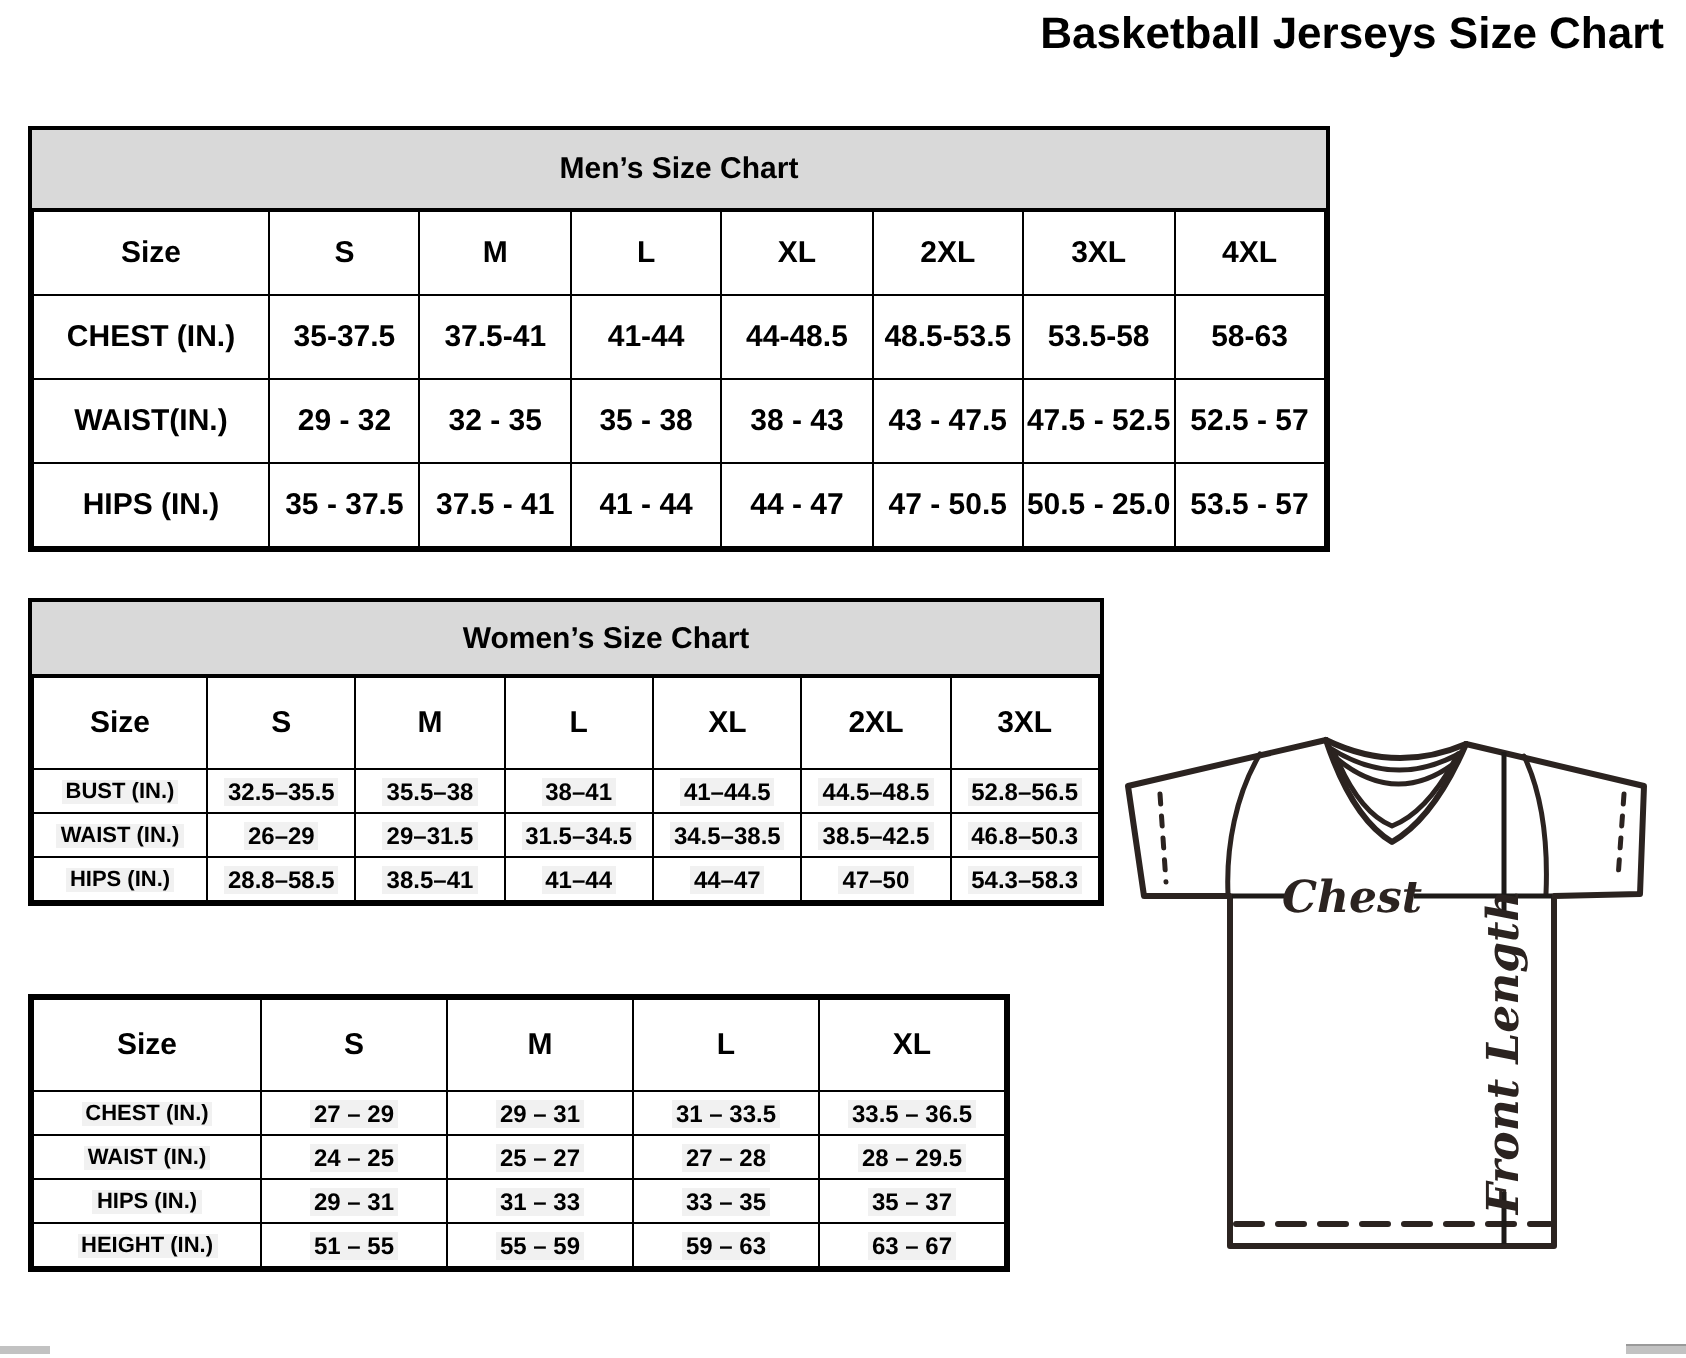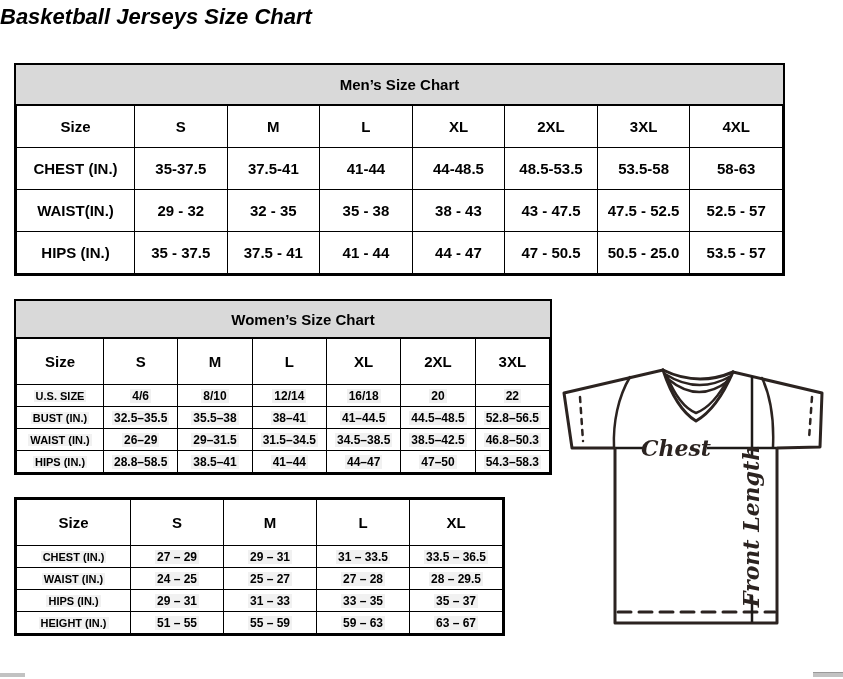--- a/index.html
+++ b/index.html
@@ -1,27 +1,27 @@
 <!DOCTYPE html>
 <html><head>
 <meta charset="utf-8">
 <style>
   html,body{margin:0;padding:0;background:#fff;}
   .page{position:relative;width:843px;height:679px;background:#ffffff;
         font-family:"Liberation Sans",sans-serif;color:#000;overflow:hidden;}
-  .page-title{position:absolute;top:4px;left:0;width:832px;text-align:left;
-        font-size:22px;font-weight:bold;font-style:italic;}
+  .page-title{position:absolute;top:4px;left:0;width:832px;text-align:right;
+        font-size:22px;font-weight:bold;}
   .tblwrap{position:absolute;border:2px solid #000;background:#fff;box-sizing:border-box;}
   .band{background:#d9d9d9;border-bottom:1px solid #000;display:flex;
         align-items:center;justify-content:center;font-size:15px;font-weight:bold;}
   table.tbl{border-collapse:collapse;table-layout:fixed;width:100%;}
   table.tbl th,table.tbl td{border:1px solid #000;text-align:center;vertical-align:middle;
         font-weight:bold;padding:0;overflow:hidden;white-space:nowrap;}
   
-  .mens{left:14px;top:63px;width:771px;}
+  .mens{left:14px;top:63px;width:651px;}
   .mens .band{height:39px;}
   .mens table.tbl thead tr{height:42px;}
   .mens table.tbl tbody tr{height:42px;}
   .mens table.tbl th,.mens table.tbl td{font-size:15px;}
   
   .womens{left:14px;top:299px;width:538px;}
   .womens .band{height:36px;padding-left:40px;}
   
   .youth{left:14px;top:497px;width:491px;}
   .youth .band{height:35px;}
@@ -126,29 +126,20 @@
             <th><span class="hl">S</span></th>
             <th><span class="hl">M</span></th>
             <th><span class="hl">L</span></th>
             <th><span class="hl">XL</span></th>
             <th><span class="hl">2XL</span></th>
             <th><span class="hl">3XL</span></th>
           </tr>
         </thead>
         <tbody>
           <tr>
-            <th><span class="hl">U.S. SIZE</span></th>
-            <td><span class="hl">4/6</span></td>
-            <td><span class="hl">8/10</span></td>
-            <td><span class="hl">12/14</span></td>
-            <td><span class="hl">16/18</span></td>
-            <td><span class="hl">20</span></td>
-            <td><span class="hl">22</span></td>
-          </tr>
-          <tr>
             <th><span class="hl">BUST (IN.)</span></th>
             <td><span class="hl">32.5–35.5</span></td>
             <td><span class="hl">35.5–38</span></td>
             <td><span class="hl">38–41</span></td>
             <td><span class="hl">41–44.5</span></td>
             <td><span class="hl">44.5–48.5</span></td>
             <td><span class="hl">52.8–56.5</span></td>
           </tr>
           <tr>
             <th><span class="hl">WAIST (IN.)</span></th>

